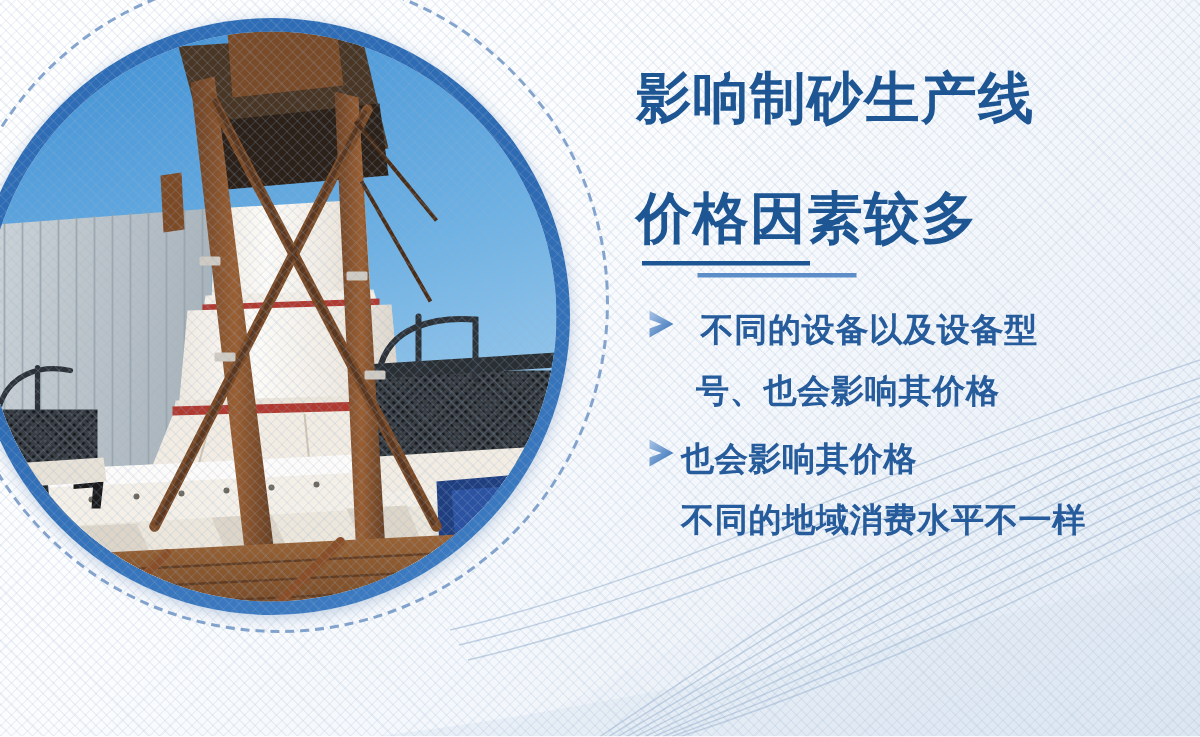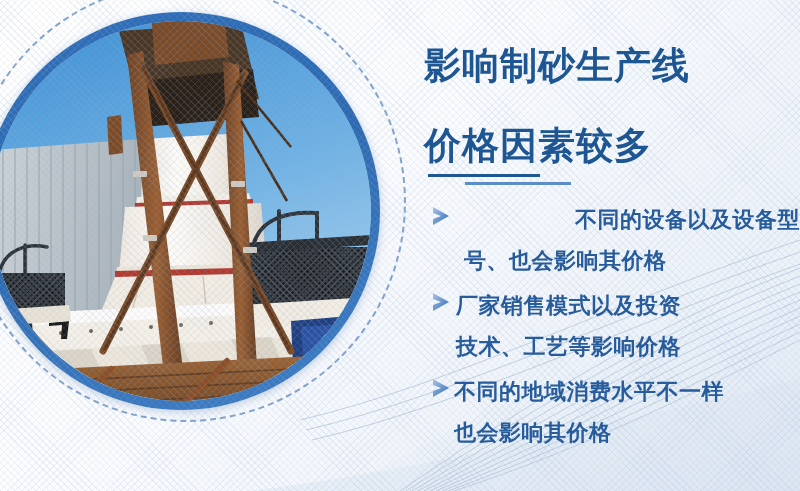--- a/index.html
+++ b/index.html
@@ -84,21 +84,21 @@
     position:absolute;left:12px;top:6px;width:24px;height:22px;
   }
   .bullet-icon svg{display:block;width:24px;height:22px;}
   .bullet-lines{
     margin-left:0;
     color:#275c9c;
     font-size:22px;line-height:41px;font-weight:bold;
     letter-spacing:.5px;
   }
   .bullet-lines .ln{display:block;}
-  .ln.i1{padding-left:49px;text-align:right;}
+  .ln.i1{padding-left:49px;}
   .ln.i2{padding-left:46px;}
   .ln.i3{padding-left:38px;}
   .ln.i4{padding-left:38px;}
   .ln.i5{padding-left:36px;}
   .ln.i6{padding-left:36px;}
 </style>
 </head>
 <body>
 
 <div class="banner">
@@ -327,53 +327,36 @@
             </defs>
             <path d="M3,2 L19,11 L3,20 L3,14 L11,11 L3,8 Z" fill="url(#ag1)"></path>
           </svg>
         </span>
         <div class="bullet-lines">
           <span class="ln i1">不同的设备以及设备型</span>
           <span class="ln i2">号、也会影响其价格</span>
         </div>
       </div>
 
-      <div class="bullet-item">
-        <span class="bullet-icon">
-          <svg viewBox="0 0 24 22">
-            <defs>
-              <linearGradient id="ag2" x1="0" y1="0" x2="1" y2="1">
-                <stop offset="0%" stop-color="#a9c4e6"></stop>
-                <stop offset="100%" stop-color="#2f6bb4"></stop>
-              </linearGradient>
-            </defs>
-            <path d="M3,2 L19,11 L3,20 L3,14 L11,11 L3,8 Z" fill="url(#ag2)"></path>
-          </svg>
-        </span>
-        <div class="bullet-lines">
-          <span class="ln i3">厂家销售模式以及投资</span>
-          <span class="ln i4">技术、工艺等影响价格</span>
-        </div>
-      </div>
 
       <div class="bullet-item">
         <span class="bullet-icon">
           <svg viewBox="0 0 24 22">
             <defs>
               <linearGradient id="ag3" x1="0" y1="0" x2="1" y2="1">
                 <stop offset="0%" stop-color="#a9c4e6"></stop>
                 <stop offset="100%" stop-color="#2f6bb4"></stop>
               </linearGradient>
             </defs>
             <path d="M3,2 L19,11 L3,20 L3,14 L11,11 L3,8 Z" fill="url(#ag3)"></path>
           </svg>
         </span>
         <div class="bullet-lines">
+          <span class="ln i6">也会影响其价格</span>
           <span class="ln i5">不同的地域消费水平不一样</span>
-          <span class="ln i6">也会影响其价格</span>
         </div>
       </div>
 
     </div>
   </div>
 
   <div class="texture"></div>
 </div>
 
 </body></html>

